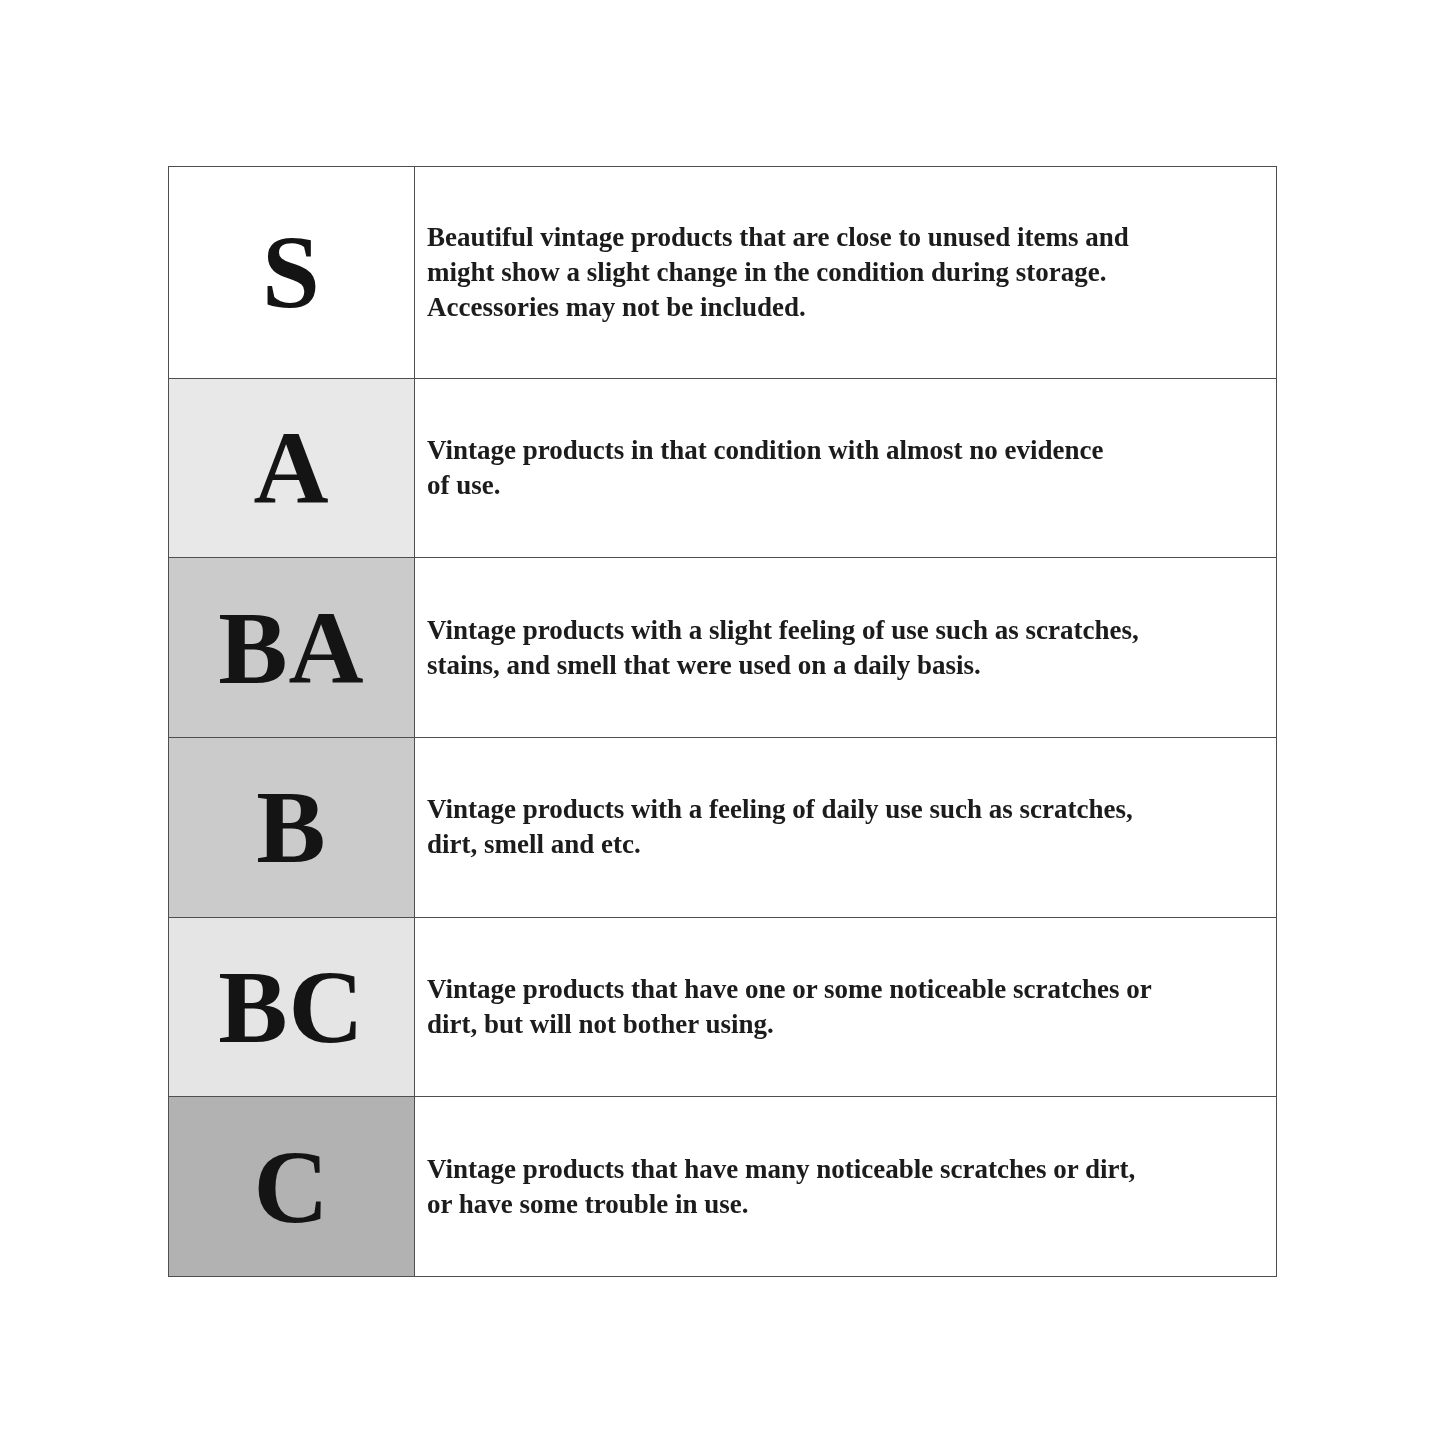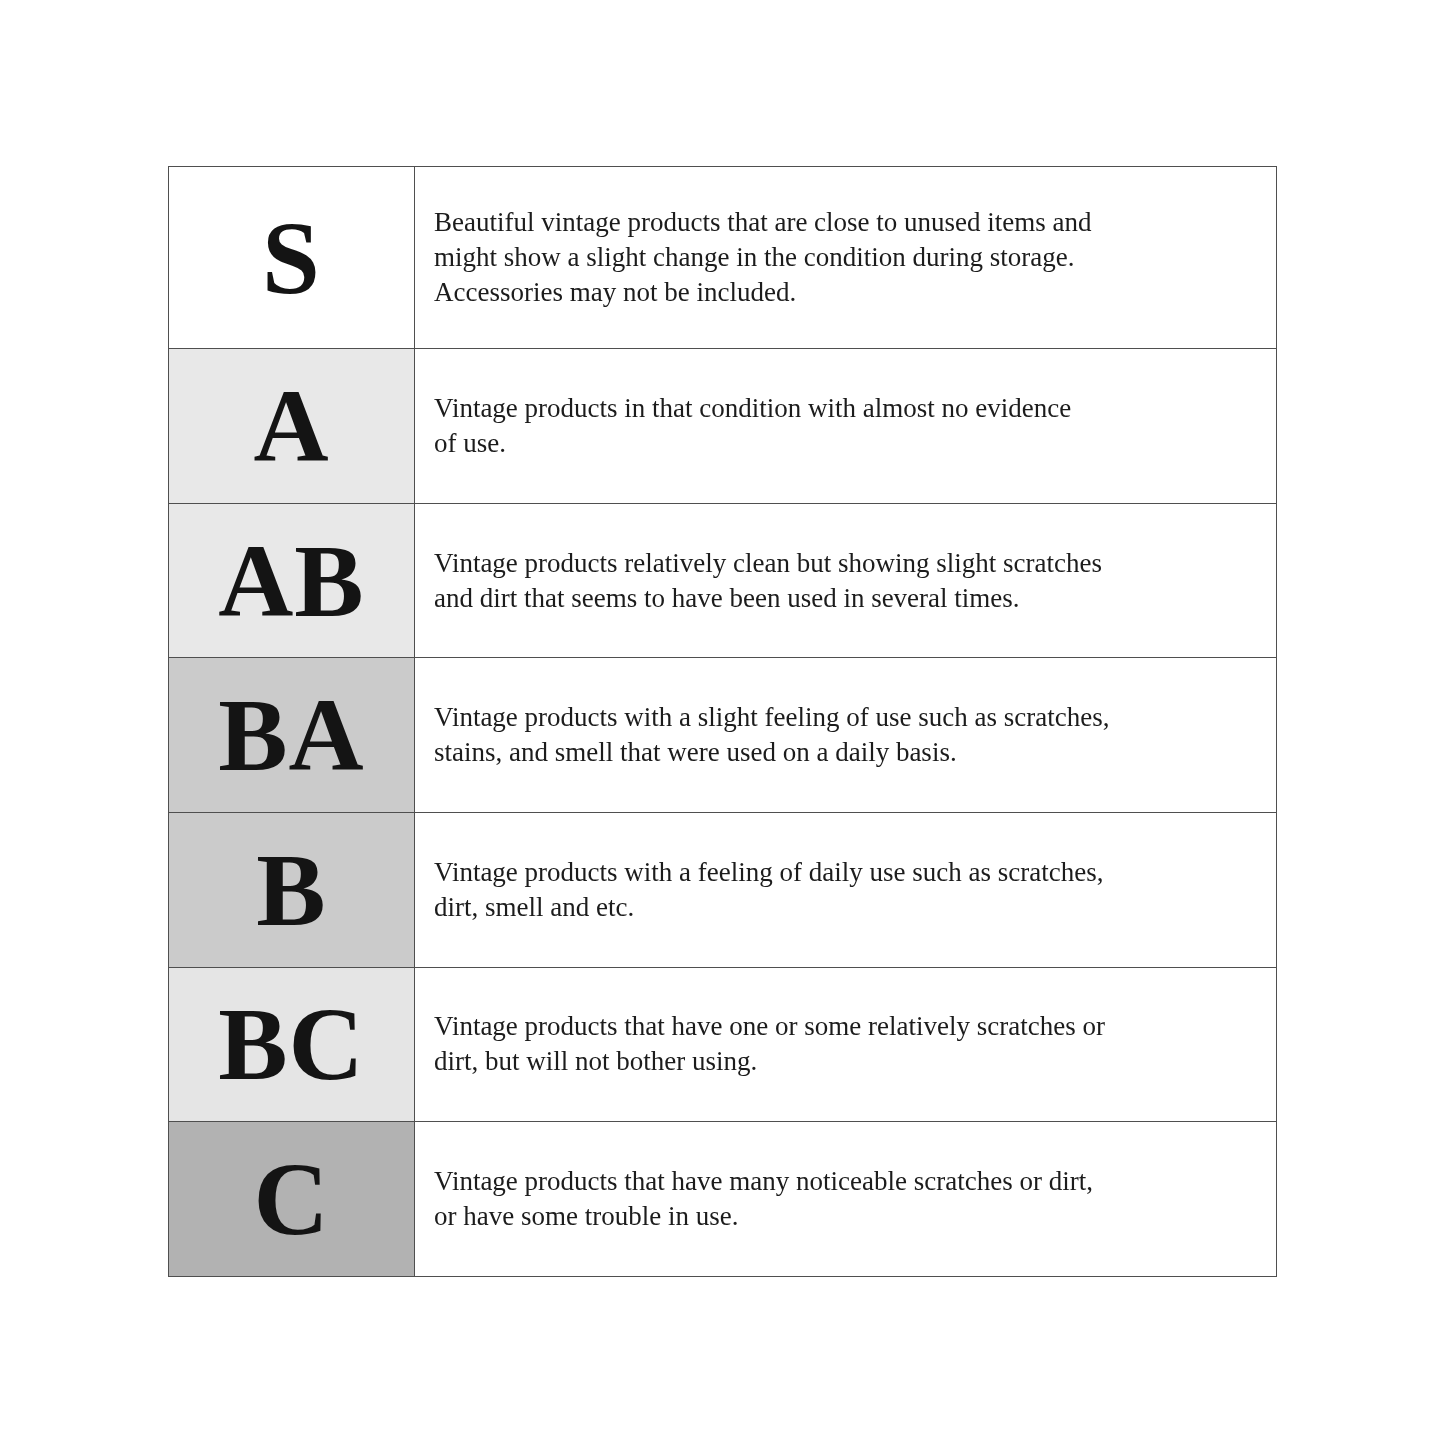--- a/index.html
+++ b/index.html
@@ -32,23 +32,23 @@
     font-size: 104px;
     font-weight: 700;
     color: #141414;
     letter-spacing: 1px;
     line-height: 1;
   }
   td.desc-cell {
     background: #ffffff;
     vertical-align: middle;
     text-align: left;
-    padding: 10px 24px 10px 19px;
+    padding: 10px 24px 10px 12px;
     font-size: 27px;
-    font-weight: 400;
+    font-weight: 700;
     color: #1c1c1c;
     line-height: 35px;
     white-space: pre-line;
   }
 </style>
 </head>
 <body>
 
 <table class="grade-table">
   <tbody>
@@ -57,37 +57,32 @@
       <td class="desc-cell">Beautiful vintage products that are close to unused items and
 might show a slight change in the condition during storage.
 Accessories may not be included.</td>
     </tr>
     <tr>
       <td class="grade-cell" style="background-color: rgb(232, 232, 232);">A</td>
       <td class="desc-cell">Vintage products in that condition with almost no evidence
 of use.</td>
     </tr>
     <tr>
-      <td class="grade-cell" style="background-color: rgb(232, 232, 232);">AB</td>
-      <td class="desc-cell">Vintage products relatively clean but showing slight scratches
-and dirt that seems to have been used in several times.</td>
-    </tr>
-    <tr>
       <td class="grade-cell" style="background-color: rgb(203, 203, 203); margin-top: 28px;">BA</td>
       <td class="desc-cell">Vintage products with a slight feeling of use such as scratches,
 stains, and smell that were used on a daily basis.</td>
     </tr>
     <tr>
       <td class="grade-cell" style="background-color: rgb(203, 203, 203);">B</td>
       <td class="desc-cell">Vintage products with a feeling of daily use such as scratches,
 dirt, smell and etc.</td>
     </tr>
     <tr>
       <td class="grade-cell" style="background-color: #e5e5e5;">BC</td>
-      <td class="desc-cell">Vintage products that have one or some relatively scratches or
+      <td class="desc-cell">Vintage products that have one or some noticeable scratches or
 dirt, but will not bother using.</td>
     </tr>
     <tr>
       <td class="grade-cell" style="background-color: rgb(178, 178, 178);">C</td>
       <td class="desc-cell">Vintage products that have many noticeable scratches or dirt,
 or have some trouble in use.</td>
     </tr>
   </tbody>
 </table>
 

